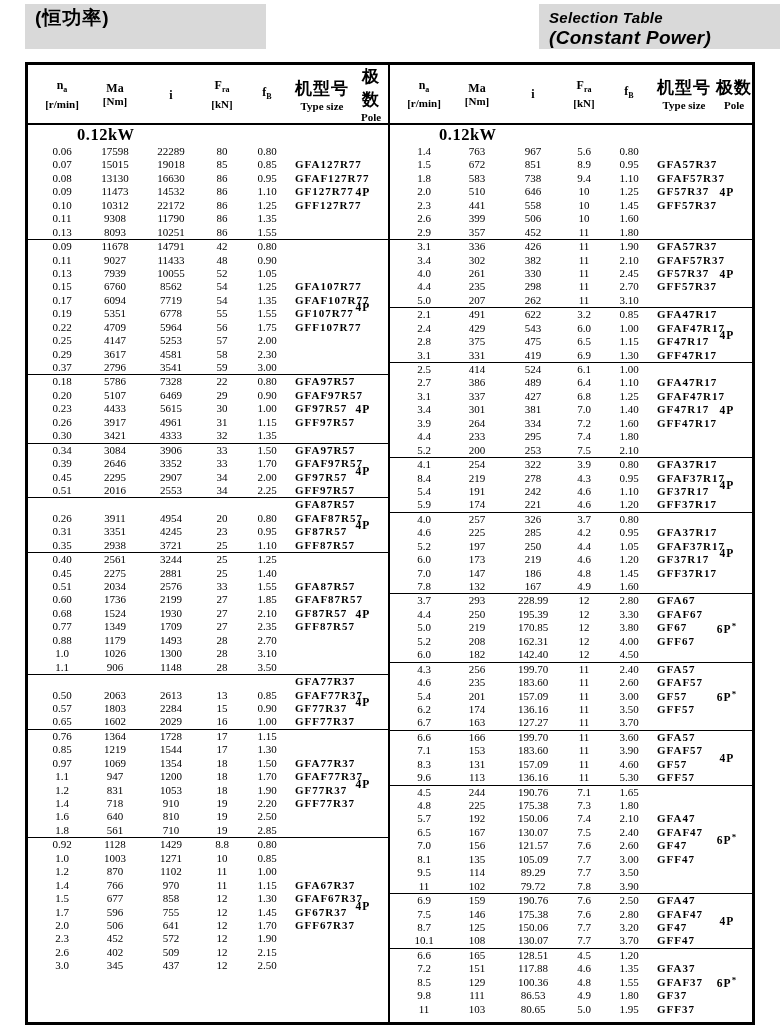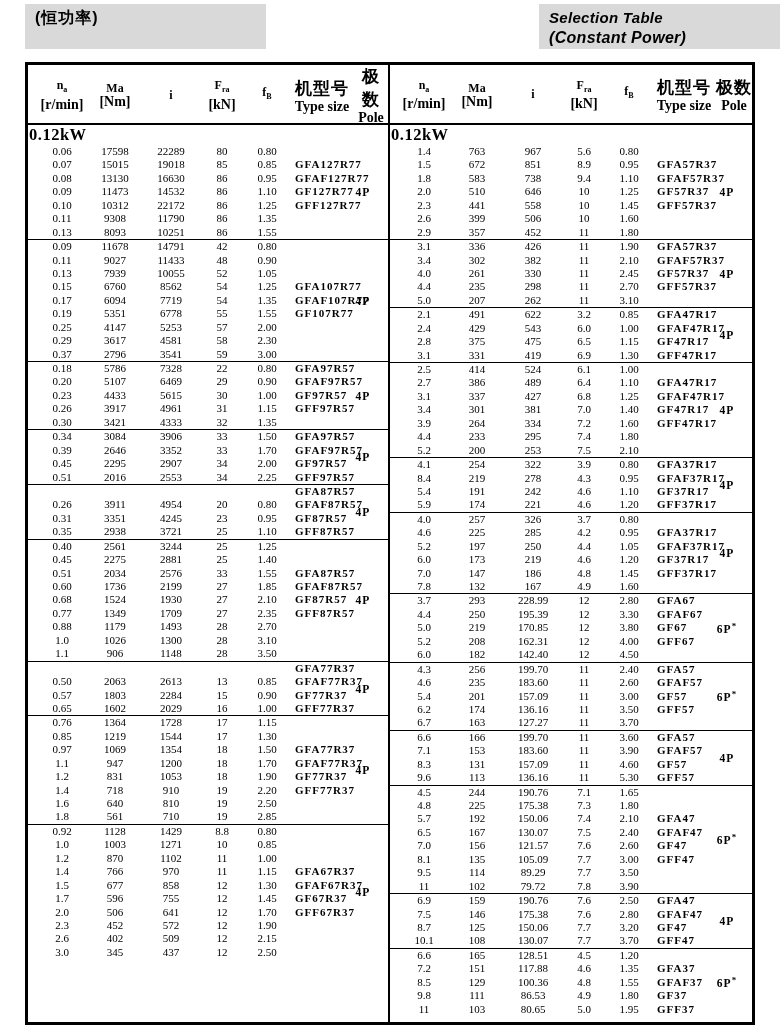--- a/index.html
+++ b/index.html
@@ -4,39 +4,39 @@
 <style>
   * { margin:0; padding:0; box-sizing:border-box; }
   html,body { width:780px; height:1033px; background:#fff; font-family:"Liberation Serif", serif; color:#000; }
   .page { position:relative; width:780px; height:1033px; overflow:hidden; }
 
   .gray-box { position:absolute; top:4px; height:45px; background:#d9d9d9; padding:4px 0 0 10px;
               font-family:"Liberation Sans", sans-serif; font-weight:bold; }
   .box-cn { left:25px; width:241px; }
   .box-en { left:539px; width:264px;font-style:italic; }
   .gray-box .l1 { font-size:15px; line-height:20px; letter-spacing:2px; }
-  .gray-box .l2 { font-size:16px; line-height:19px; letter-spacing:1px; }
+  .gray-box .l2 { font-size:19px; line-height:19px; letter-spacing:1px; }
   .box-en .l1, .box-en .l2 { letter-spacing:0.3px; }
 
   .table-frame { position:absolute; left:25px; top:62px; width:730px; height:963px;
                  border:3px solid #000; display:flex; }
   .half { width:50%; display:flex; flex-direction:column; overflow:hidden; }
   .half.left { border-right:2.5px solid #000; }
 
   .thead { height:60px; flex:0 0 60px; border-bottom:2px solid #000;
            display:grid; grid-template-columns:52px 54px 58px 44px 46px 64px 1fr;
            align-items:center; padding-left:8px; }
   .hcol { text-align:center; font-weight:bold; }
   .hmain { font-size:12px; line-height:14px; }
-  .hunit { font-size:14px; line-height:13px; }
+  .hunit { font-size:11px; line-height:13px; }
   .hcol sub { font-size:8px; }
   .cn { font-family:"Liberation Sans", sans-serif; font-size:17px; letter-spacing:1px; }
 
   .tbody { flex:1 1 auto; overflow:hidden; }
-  .power { height:20px; line-height:20px; font-size:16.5px; font-weight:bold; letter-spacing:0.5px; padding-left:1px; }
+  .power { height:20px; line-height:20px; font-size:16.5px; font-weight:bold; letter-spacing:0.5px; padding-left:1px;margin-left:48px; }
   .block { position:relative; }
   .block.sep { border-bottom:1.5px solid #000; }
   .row { display:grid; grid-template-columns:52px 54px 58px 44px 46px 1fr;
          height:13.45px; line-height:13.45px; padding-left:8px; }
   .cell { font-size:11px; text-align:center; white-space:nowrap; }
   .cell.type { text-align:left; font-weight:bold; letter-spacing:1px; padding-left:5px; }
   .pole { position:absolute; right:1px; top:50%; transform:translateY(-50%);
           width:48px; text-align:center; font-size:11.5px; font-weight:bold; letter-spacing:1px; }
   .pole sup { font-size:9px; }
 </style>
@@ -189,20 +189,28 @@
             </div>
             <div class="row">
               <div class="cell">0.19</div>
               <div class="cell">5351</div>
               <div class="cell">6778</div>
               <div class="cell">55</div>
               <div class="cell">1.55</div>
               <div class="cell type">GF107R77</div>
             </div>
             <div class="row">
+              <div class="cell">0.22</div>
+              <div class="cell">4709</div>
+              <div class="cell">5964</div>
+              <div class="cell">56</div>
+              <div class="cell">1.75</div>
+              <div class="cell type">GFF107R77</div>
+            </div>
+            <div class="row">
               <div class="cell">0.25</div>
               <div class="cell">4147</div>
               <div class="cell">5253</div>
               <div class="cell">57</div>
               <div class="cell">2.00</div>
               <div class="cell type"></div>
             </div>
             <div class="row">
               <div class="cell">0.29</div>
               <div class="cell">3617</div>

